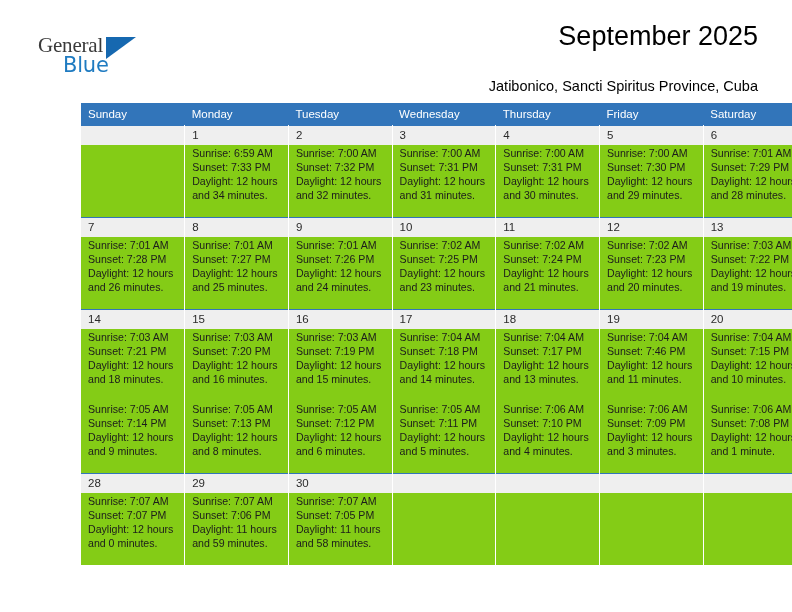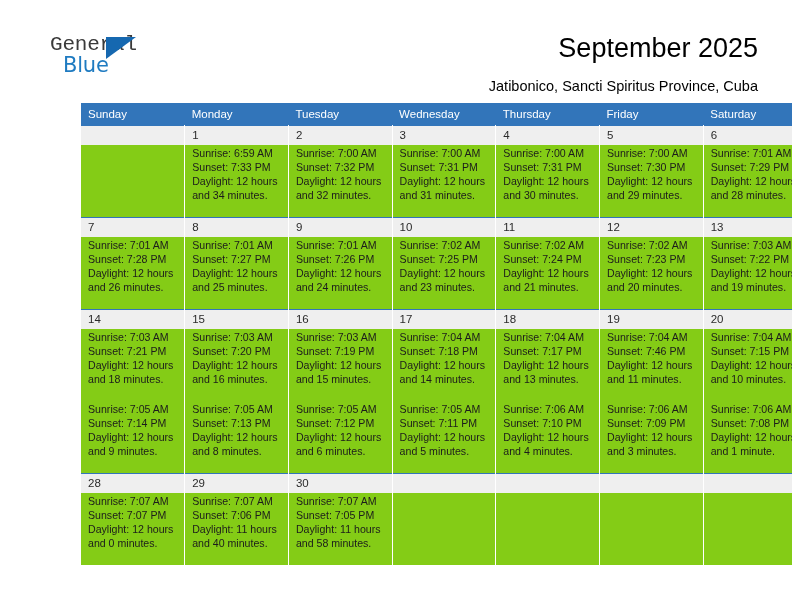--- a/index.html
+++ b/index.html
@@ -33,26 +33,26 @@
 
   .logo {
     position: absolute;
     left: 34px;
     top: 34px;
     width: 180px;
     height: 50px;
   }
   .logo-general {
     position: absolute;
-    left: 16px;
+    left: 4px;
     top: 0;
     font-size: 21px;
     letter-spacing: -0.2px;
     color: #3a3a3a;
-    font-family: Liberation Mono, monospace;
+    font-family: Liberation Serif, serif;
     line-height: 22px;
     text-align: right;
   }
   .logo-blue {
     position: absolute;
     left: 29px;
     top: 20px;
     font-size: 21px;
     letter-spacing: -0.2px;
     color: #1f7bc1;
@@ -65,21 +65,21 @@
     top: 3px;
     width: 0;
     height: 0;
     border-left: 30px solid #1668b0;
     border-bottom: 22px solid transparent;
   }
 
   .title {
     position: absolute;
     right: 34px;
-    top: 33px;
+    top: 21px;
     font-size: 27px;
     color: #000000;
     text-align: right;
     white-space: nowrap;
     line-height: 31px;
   }
   .subtitle {
     position: absolute;
     right: 34px;
     top: 78px;
@@ -449,21 +449,21 @@
                 <div>Sunset: 7:07 PM</div>
                 <div>Daylight: 12 hours</div>
                 <div>and 0 minutes.</div>
               </div>
             </td>
             <td>
               <div class="lines">
                 <div>Sunrise: 7:07 AM</div>
                 <div>Sunset: 7:06 PM</div>
                 <div>Daylight: 11 hours</div>
-                <div>and 40 minutes.</div>
+                <div>and 59 minutes.</div>
               </div>
             </td>
             <td>
               <div class="lines">
                 <div>Sunrise: 7:07 AM</div>
                 <div>Sunset: 7:05 PM</div>
                 <div>Daylight: 11 hours</div>
                 <div>and 58 minutes.</div>
               </div>
             </td>

